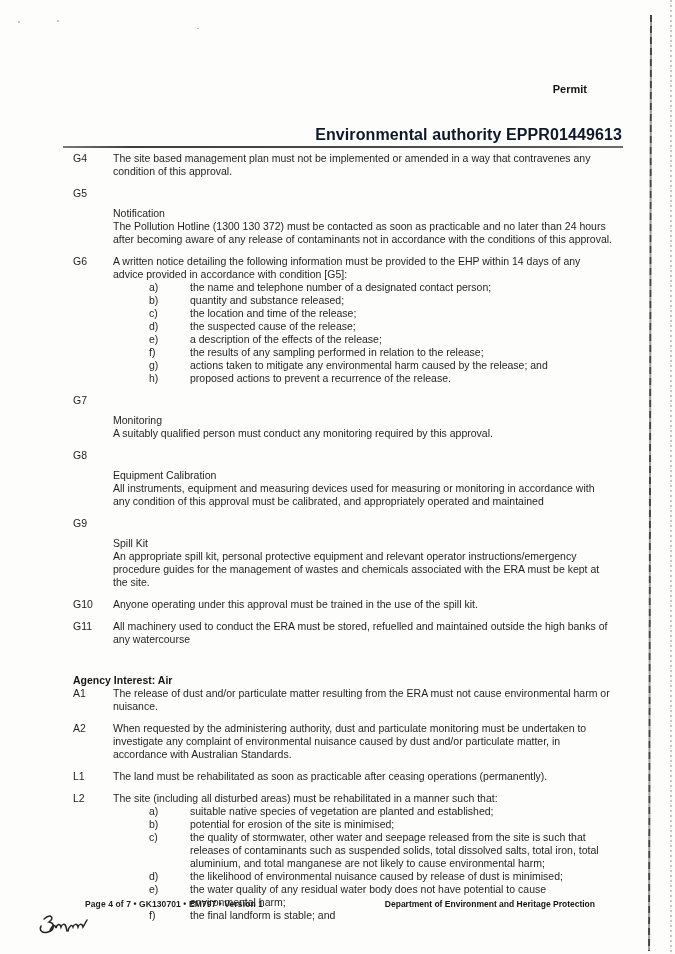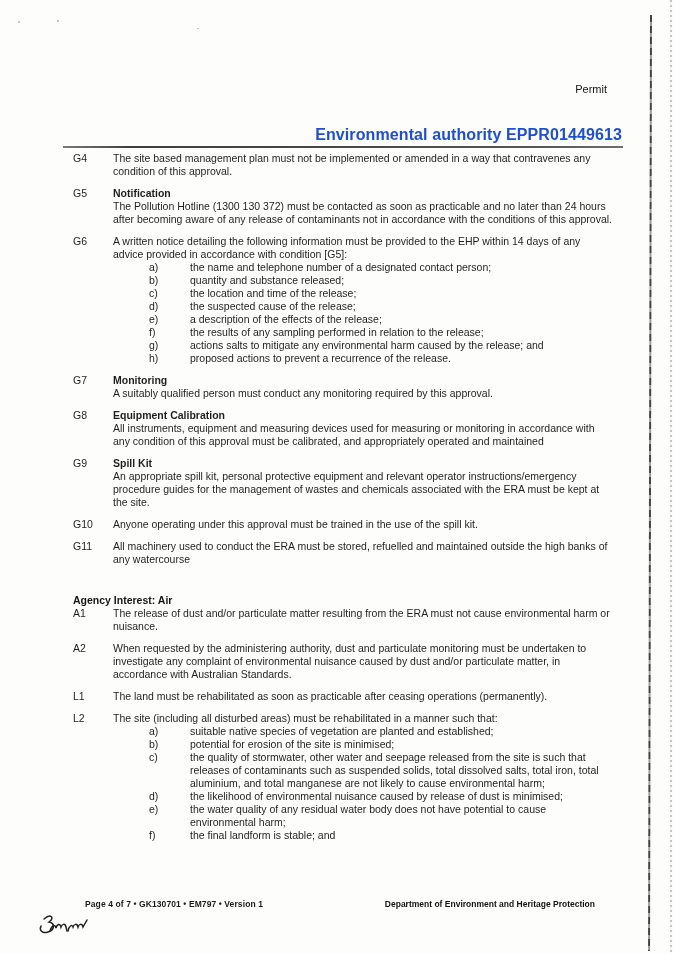--- a/index.html
+++ b/index.html
@@ -3,40 +3,40 @@
 <meta charset="utf-8">
 <style>
   html,body{margin:0;padding:0;}
   body{width:675px;height:954px;background:#ffffff;}
   .page{
     position:relative;width:675px;height:954px;overflow:hidden;
     background:#fdfdfc;color:#1f1f1f;
     font-family:"Liberation Sans", sans-serif;
   }
   .corner-label{
-    position:absolute;top:83px;right:68px;
-    font-size:11px;font-weight:normal;color:#141414;
+    position:absolute;top:83px;right:88px;
+    font-size:11px;font-weight:bold;color:#141414;
   }
   .doc-title{
     position:absolute;top:126px;right:53px;margin:0;
-    font-size:16px;font-weight:bold;color:#1d4ed8;
+    font-size:16px;font-weight:bold;color:#0f172a;
     letter-spacing:0.1px;white-space:nowrap;
   }
   .title-rule{
     position:absolute;top:146px;left:63px;right:52px;height:2px;
     background:linear-gradient(90deg,#7a7a7a,#3f3f3f 12%,#4a4a4a 55%,#575757 85%,#6e6e6e);
   }
   .conditions{
     position:absolute;top:152px;left:73px;width:549px;
     font-size:10.5px;line-height:13px;
   }
   .condition{display:flex;margin-bottom:9px;}
   .cond-id{flex:0 0 40px;}
   .cond-body{flex:0 1 500px;max-width:500px;}
-  .cond-heading{font-weight:bold;}
+  .cond-heading{font-weight:normal;margin-top:20px;}
   .cond-item{display:flex;margin-left:36px;}
   .item-letter{flex:0 0 41px;}
   .item-text{flex:1;}
   .section-heading{font-weight:bold;margin-top:28px;color:#161616;}
   .footer{
     position:absolute;top:899px;left:73px;right:80px;
     display:flex;justify-content:space-between;
     font-size:8.5px;font-weight:bold;color:#1c1c1c;padding-left:12px;
   }
   .footer .f-left{letter-spacing:0.1px;}
@@ -107,21 +107,21 @@
           <div class="cond-item">
             <span class="item-letter">e)</span>
             <span class="item-text">a description of the effects of the release;</span>
           </div>
           <div class="cond-item">
             <span class="item-letter">f)</span>
             <span class="item-text">the results of any sampling performed in relation to the release;</span>
           </div>
           <div class="cond-item">
             <span class="item-letter">g)</span>
-            <span class="item-text">actions salts to mitigate any environmental harm caused by the release; and</span>
+            <span class="item-text">actions taken to mitigate any environmental harm caused by the release; and</span>
           </div>
           <div class="cond-item">
             <span class="item-letter">h)</span>
             <span class="item-text">proposed actions to prevent a recurrence of the release.</span>
           </div>
         </div>
       </div>
       <div class="condition">
         <div class="cond-id">G7</div>
         <div class="cond-body">

